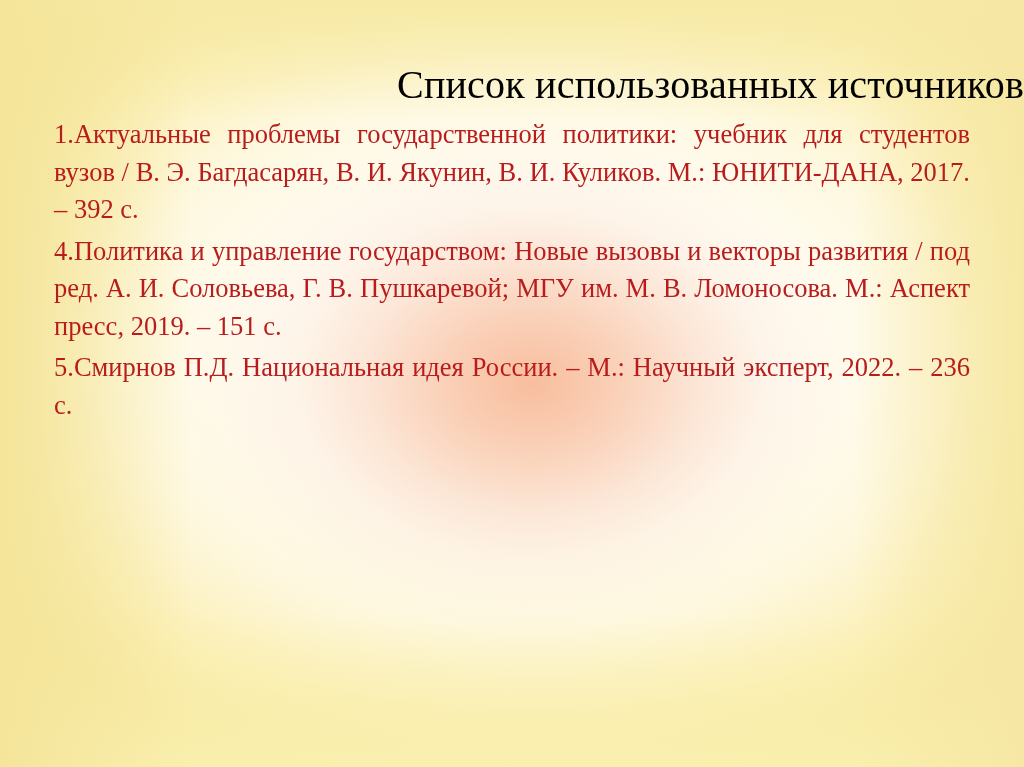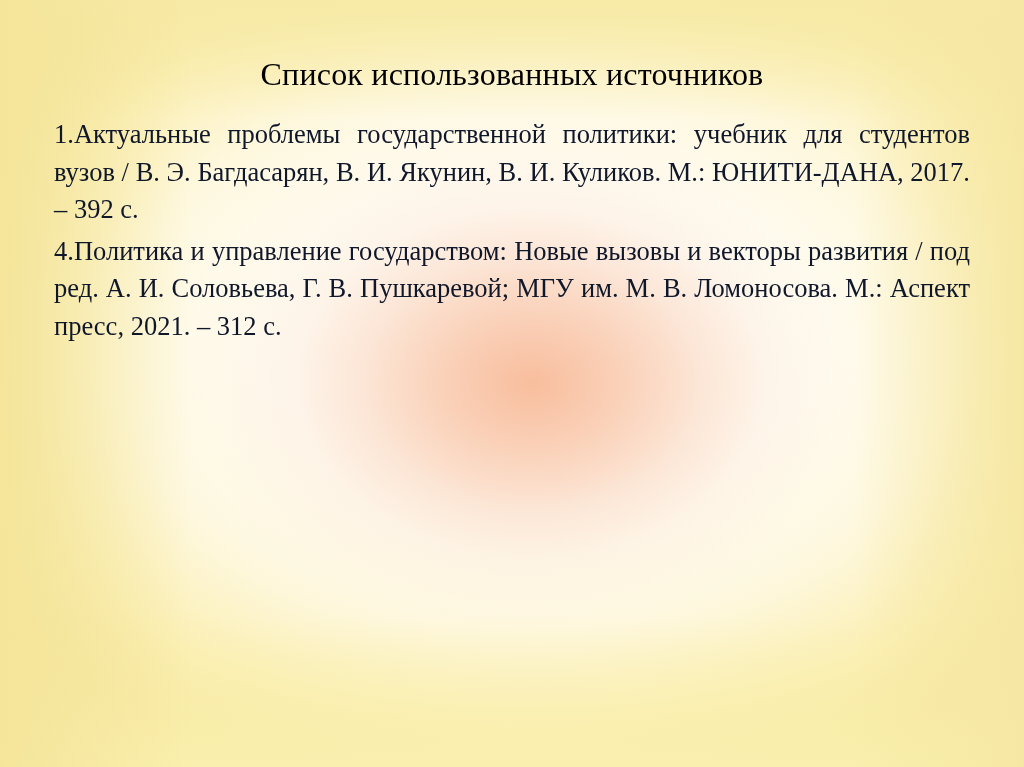--- a/index.html
+++ b/index.html
@@ -77,40 +77,40 @@
     z-index: 2;
     width: 1024px;
     height: 767px;
   }
 
   .slide-title {
     position: absolute;
     left: 0;
     right: 0;
     top: 36px;
-    text-align: center;
-    font-size: 32px;
+    text-align: right;
+    font-size: 40px;
     line-height: 1.08;
     font-weight: 400;
     color: #000000;
     letter-spacing: 0.2px;
     white-space: nowrap;
   }
 
   .ref-list {
     position: absolute;
     left: 54px;
     top: 116px;
     width: 916px;
   }
 
   .ref-item {
     font-size: 26.5px;
     line-height: 37.5px;
-    color: #0f172a;
+    color: #b91c1c;
     text-align: justify;
     text-justify: inter-word;
     margin: 0 0 4px 0;
     hyphens: none;
   }
 
   .ref-item:last-child {
     margin-bottom: 0;
   }
 </style>
@@ -123,17 +123,18 @@
   <div class="bg-layer bg-frame"></div>
   <div class="bg-layer bg-bloom-wide"></div>
   <div class="bg-layer bg-bloom"></div>
 
   <div class="content">
 
     <h1 class="slide-title">Список использованных источников</h1>
 
     <div class="ref-list">
       <p class="ref-item">1.Актуальные проблемы государственной политики: учебник для студентов вузов / В. Э. Багдасарян, В. И. Якунин, В. И. Куликов. М.: ЮНИТИ-ДАНА, 2017. – 392 с.</p>
-      <p class="ref-item">4.Политика и управление государством: Новые вызовы и векторы развития / под ред. А. И. Соловьева, Г. В. Пушкаревой; МГУ им. М. В. Ломоносова. М.: Аспект пресс, 2021. – 312 с.</p>
+      <p class="ref-item">4.Политика и управление государством: Новые вызовы и векторы развития / под ред. А. И. Соловьева, Г. В. Пушкаревой; МГУ им. М. В. Ломоносова. М.: Аспект пресс, 2019. – 151 с.</p>
+      <p class="ref-item">5.Смирнов П.Д. Национальная идея России. – М.: Научный эксперт, 2022. – 236 с.</p>
     </div>
 
   </div>
 </div>
 
 </body></html>

